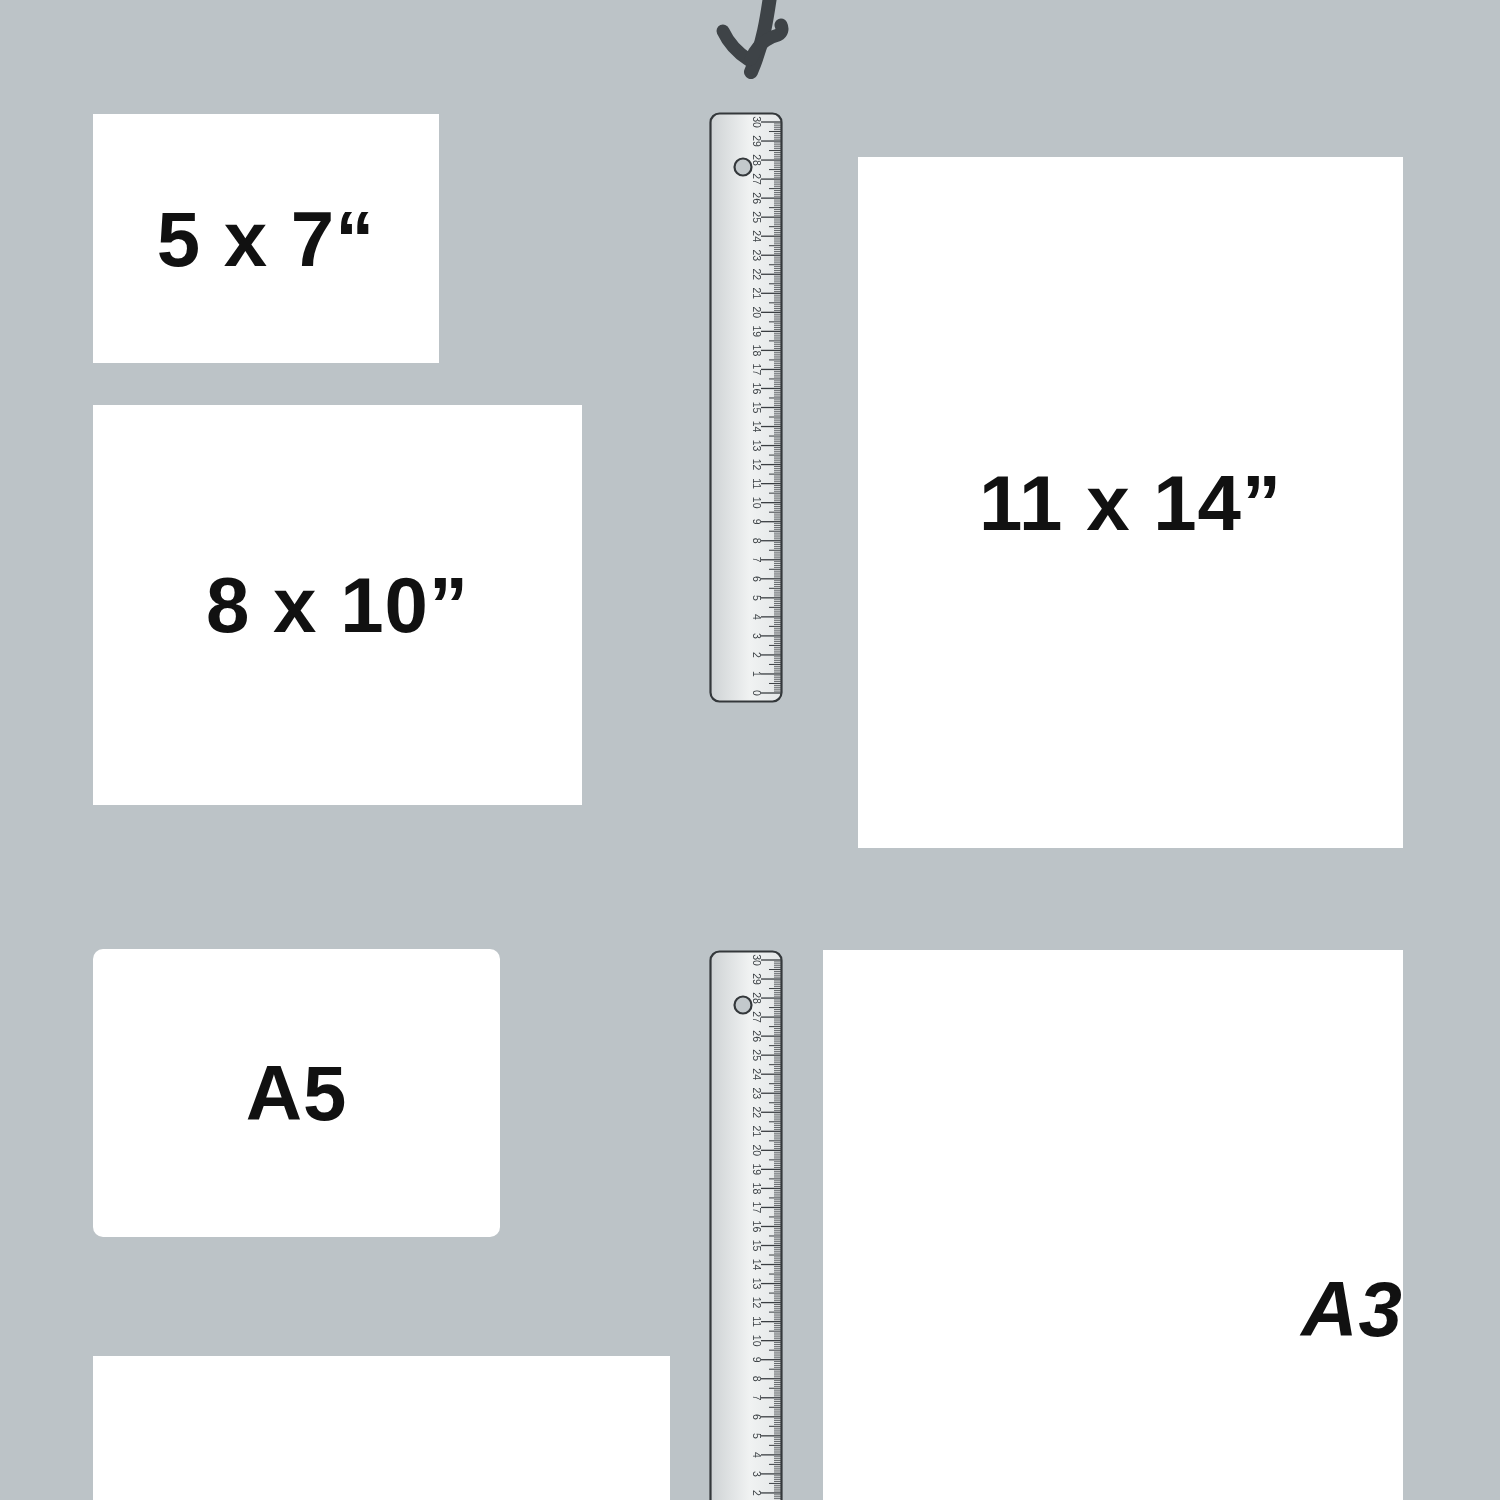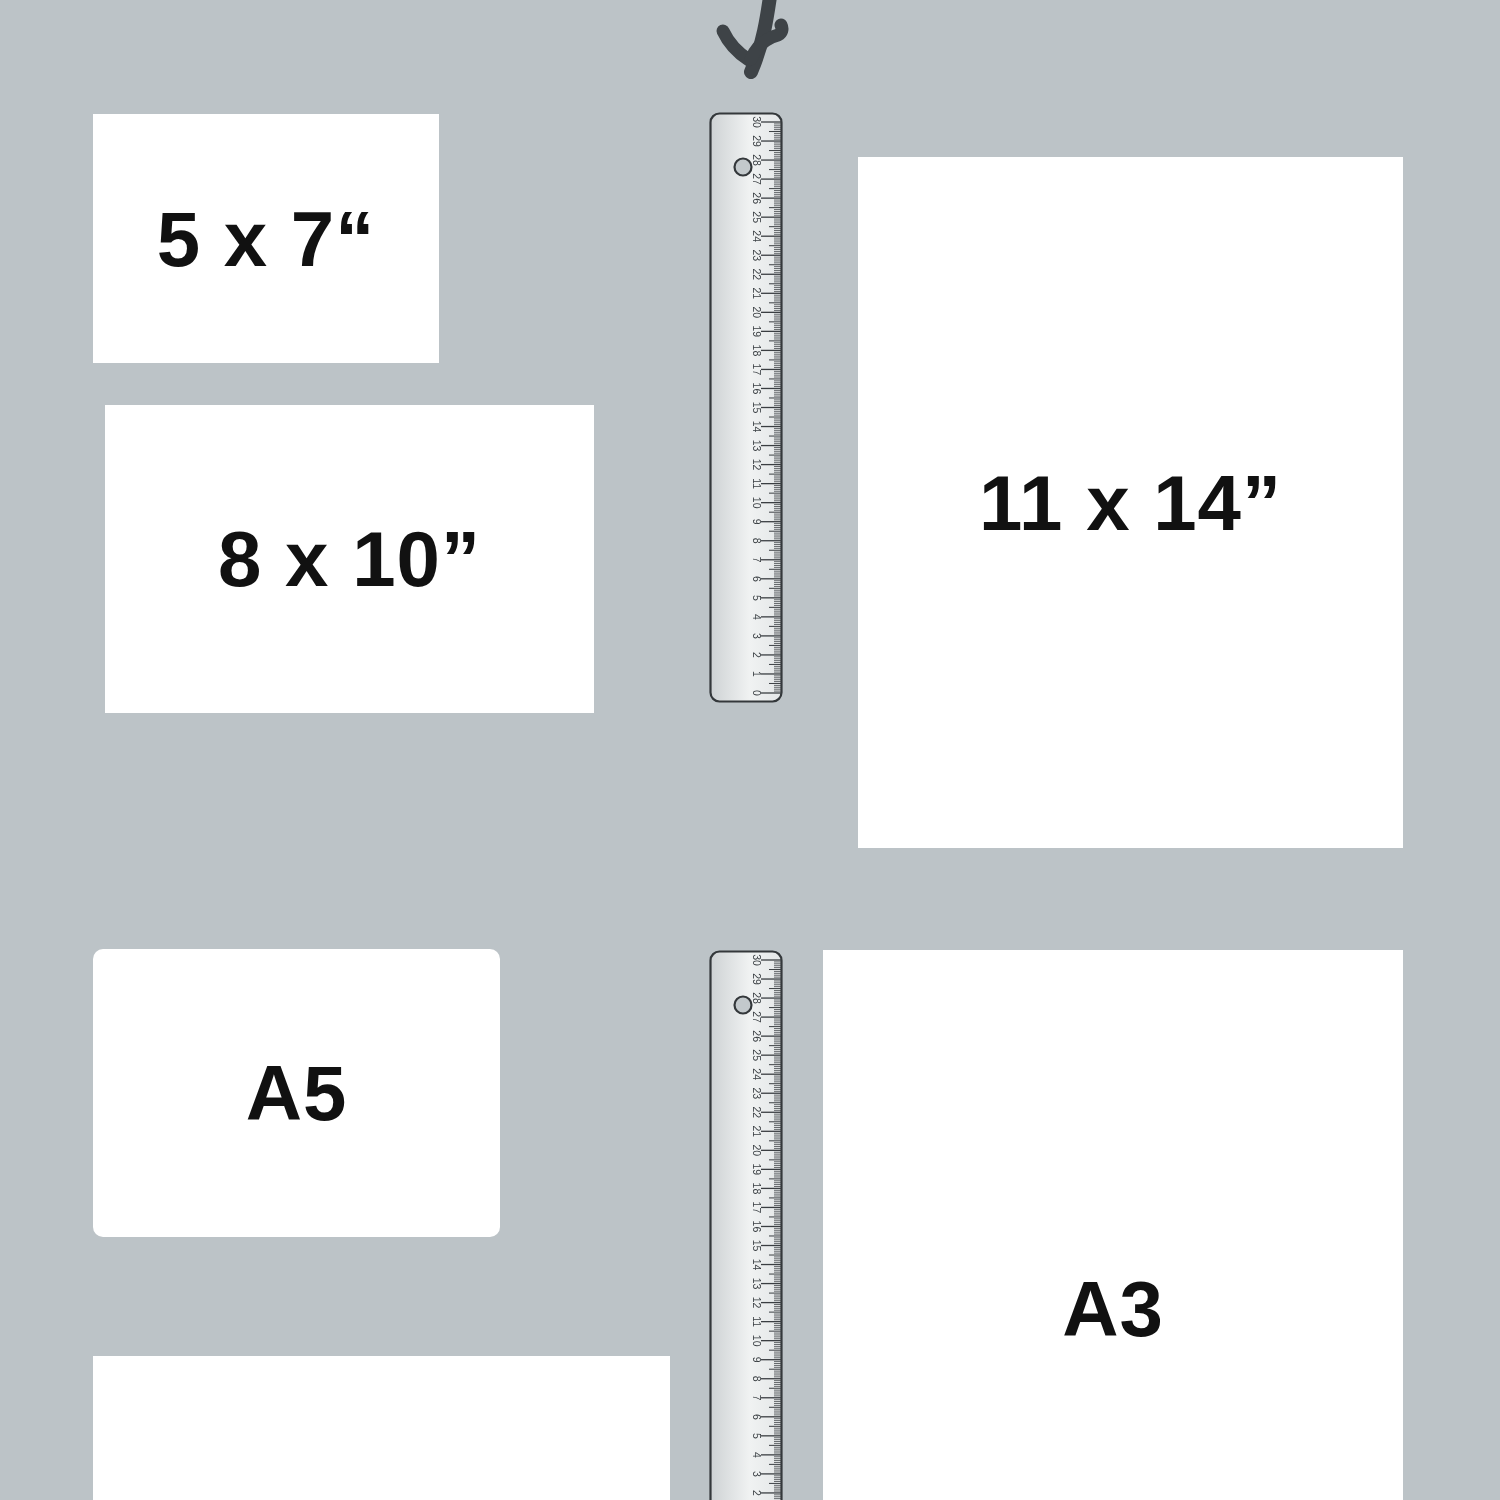--- a/index.html
+++ b/index.html
@@ -20,25 +20,25 @@
     display:block;
     font-weight:700;
     font-size:78px;
     line-height:1;
     letter-spacing:1px;
     color:var(--label,#111);
     white-space:nowrap;
   }
   
   .s-5x7  {left:93px;  top:114px; width:346px; height:249px;}
-  .s-8x10 {left:93px;  top:405px; width:489px; height:308px;margin-left:12px;}
+  .s-8x10 {left:93px;  top:405px; width:489px; height:400px;}
   .s-11x14{left:858px; top:113px; width:545px; height:691px;margin-top:44px;}
   .s-a5   {left:93px;  top:949px; width:407px; height:288px;border-radius:10px;}
   .s-a3   {left:823px; top:950px; width:580px; height:820px; display:block;}
-  .s-a3 .sheet-label{position:absolute;left:0;right:0;top:320px;text-align:center;}
+  .s-a3 .sheet-label{position:absolute;left:0;right:0;top:320px;text-align:right;font-style:italic;}
   .s-a4   {left:93px;  top:1356px;width:577px; height:820px;}
   .ruler{position:absolute;left:709px;width:74px;height:591px;overflow:visible;}
   .ruler-top{top:112px;}
   .ruler-bottom{top:950px;}
   .arrow-svg{position:absolute;left:660px;top:0;width:220px;height:110px;overflow:visible;}
 </style>
 </head>
 <body>
 
 <div class="canvas">

